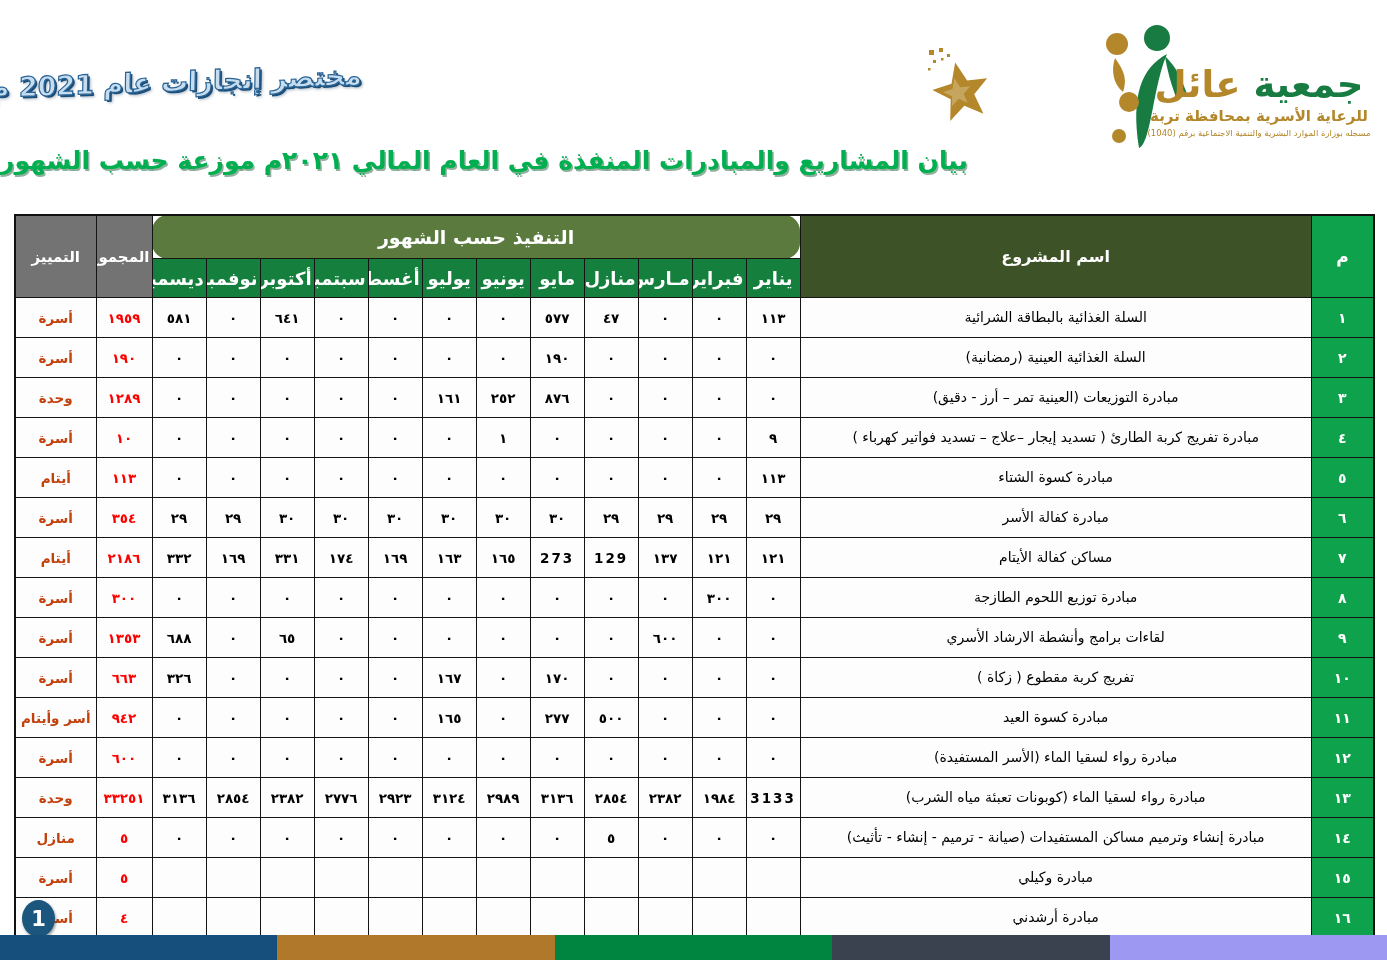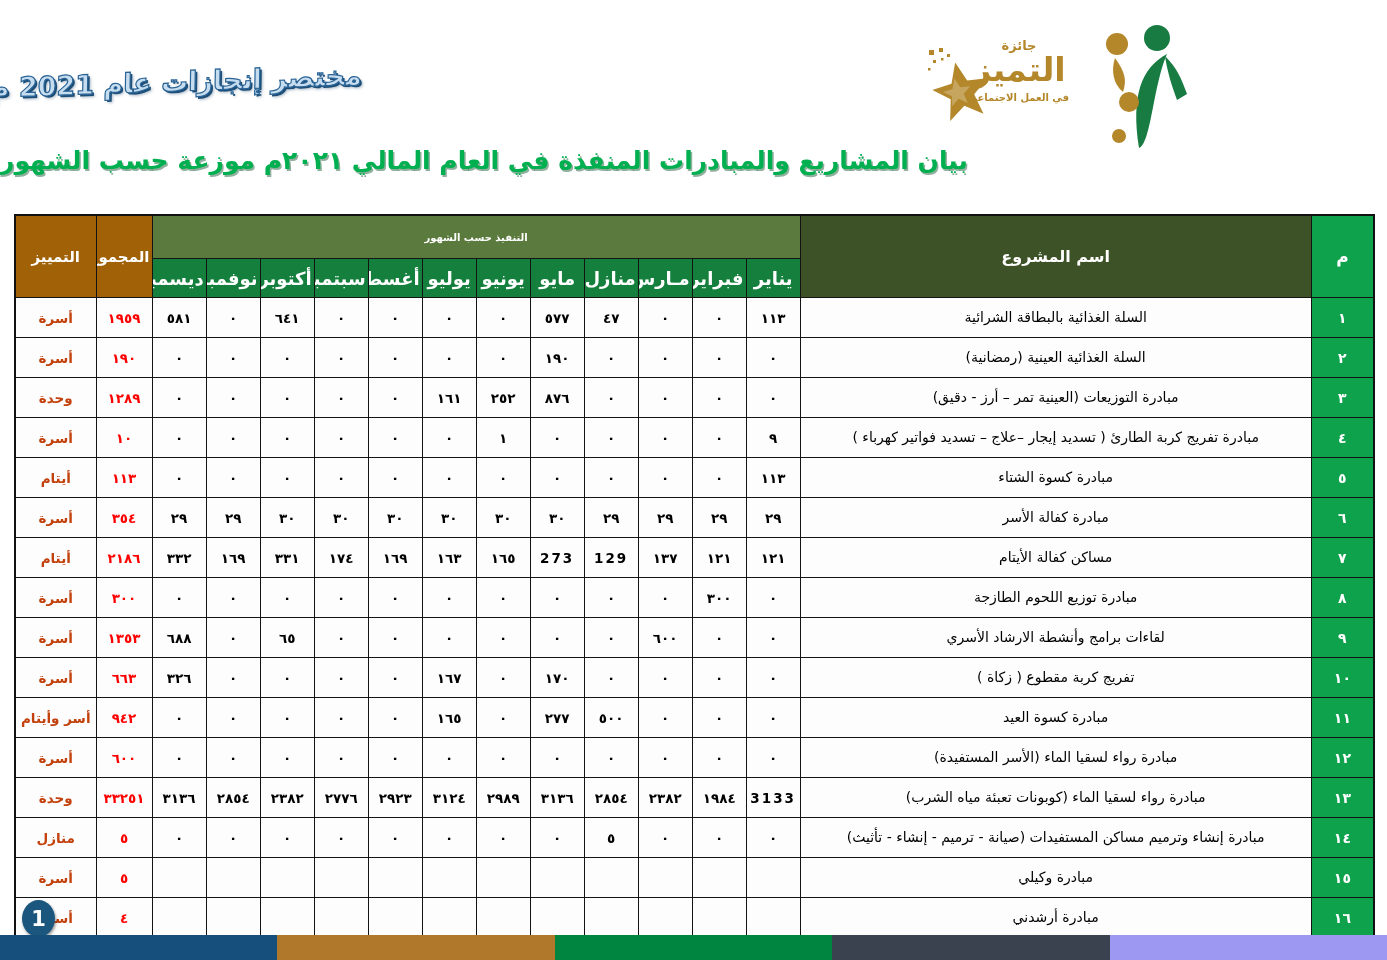--- a/index.html
+++ b/index.html
@@ -42,22 +42,22 @@
     position:absolute;top:214px;left:14px;width:1359px;
     border-collapse:collapse;table-layout:fixed;direction:rtl;
     border:2.5px solid #111;
   }
   table.projects th,table.projects td{
     border:1.6px solid #141414;text-align:center;vertical-align:middle;
     padding:1px 2px;overflow:hidden;
   }
   th.h-num{background:#0EA24D;color:#fff;font-size:17px;font-weight:bold;}
   th.h-name{background:#3D5226;color:#fff;font-size:16px;font-weight:bold;}
-  th.h-group{background:#5B7A3D;color:#fff;font-size:10px;font-weight:bold;height:40px;}
-  th.h-total,th.h-dist{background:#a16207;color:#fff;font-size:15px;font-weight:bold;}
+  th.h-group{background:#5B7A3D;color:#fff;font-size:19px;font-weight:bold;height:40px;border-radius:16px;}
+  th.h-total,th.h-dist{background:#737373;color:#fff;font-size:15px;font-weight:bold;}
   th.c-month-h{background:#15803d;color:#fff;font-size:18px;font-weight:bold;height:36px;padding:1px 0;}
   td{background:#fdfdfd;height:37px;}
   td.c-num{background:#0EA24D;color:#fff;font-size:14px;font-weight:bold;letter-spacing:2px;}
   td.c-name{font-size:14px;font-weight:normal;color:#000;line-height:1.2;}
   td.c-mv{font-size:13.5px;font-weight:bold;color:#000;letter-spacing:2px;}
   td.c-total{font-size:13.5px;font-weight:bold;color:#FF0000;letter-spacing:2px;}
   td.c-dist{font-size:13.5px;font-weight:bold;color:#c2410c;}
   
   .page-circle{
     position:absolute;left:22px;top:900px;width:33px;height:37px;border-radius:50%;
@@ -81,38 +81,41 @@
       <g fill="#B3872A">
         <rect x="2" y="2" width="5" height="5"></rect>
           <rect x="12" y="0" width="4" height="4"></rect>
         <rect x="20" y="6" width="3" height="3"></rect>
           <rect x="6" y="12" width="3" height="3"></rect>
         <rect x="14" y="10" width="2.5" height="2.5"></rect>
           <rect x="1" y="20" width="2.5" height="2.5"></rect>
       </g>
     </svg>
   </div>
-  <div class="award-texts">
-    <div class="award-small">جائزة</div>
-    <div class="award-big">التميز</div>
-    <div class="award-sub">في العمل الاجتماعي</div>
-  </div>
 </div>
 
 <div class="org-logo">
   <div class="org-mark">
     <svg width="120" height="140" viewBox="0 0 120 140">
       <circle cx="78" cy="22" r="13" fill="#177B42"></circle>
       <path d="M88,38 C62,52 52,80 60,132 C72,128 74,70 88,38 Z" fill="#177B42"></path>
       <path d="M86,40 C98,52 102,62 108,78 L98,84 C92,68 88,54 86,40 Z" fill="#177B42"></path>
       <circle cx="38" cy="28" r="11" fill="#B3872A"></circle>
       <path d="M36,42 C46,56 48,64 44,76 C34,68 32,54 36,42 Z" fill="#B3872A"></path>
       <circle cx="50" cy="86" r="10" fill="#B3872A"></circle>
       <circle cx="40" cy="120" r="7" fill="#B3872A"></circle>
     </svg>
+  </div>
+  <div class="org-text">
+    <div class="org-name">
+      <span class="w-green">جمعية</span>
+      <span class="w-gold">عائل</span>
+    </div>
+    <div class="org-sub">للرعاية الأسرية بمحافظة تربة</div>
+    <div class="org-reg">مسجله بوزارة الموارد البشرية والتنمية الاجتماعية برقم (1040)</div>
   </div>
 </div>
 
 <div class="main-title">بيان المشاريع والمبادرات المنفذة في العام المالي ٢٠٢١م موزعة حسب الشهور</div>
 
 <table class="projects">
   <colgroup>
     <col style="width:63px">
       <col style="width:511px">
     <col style="width:54px">

